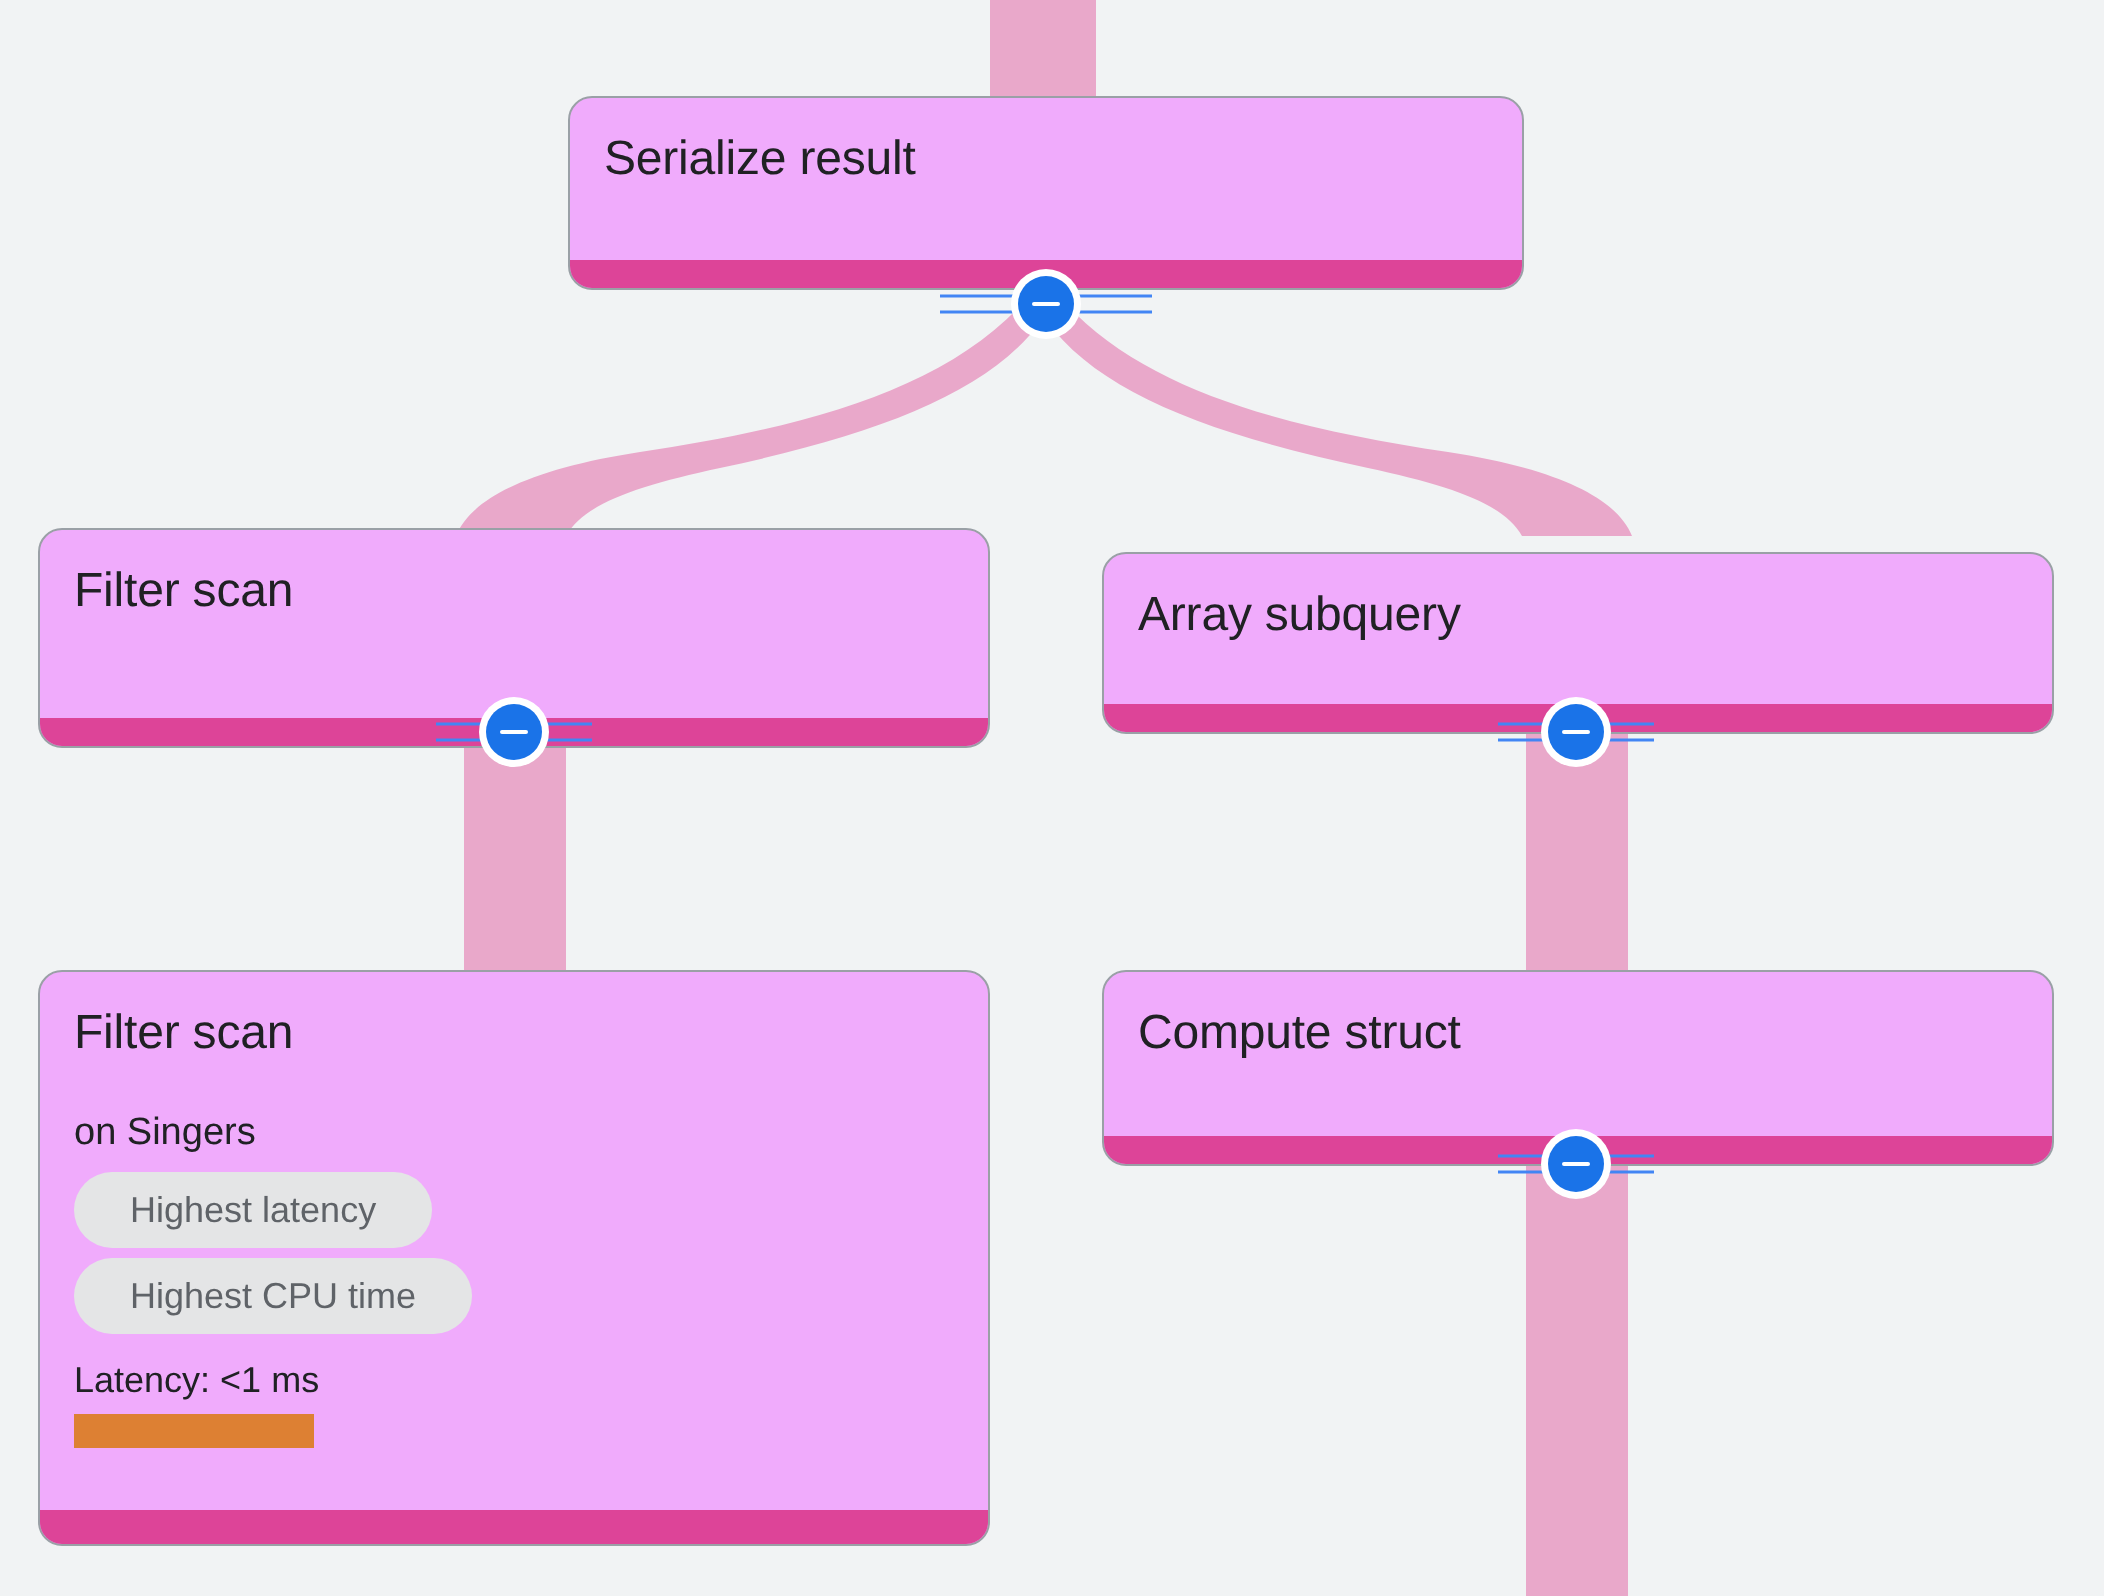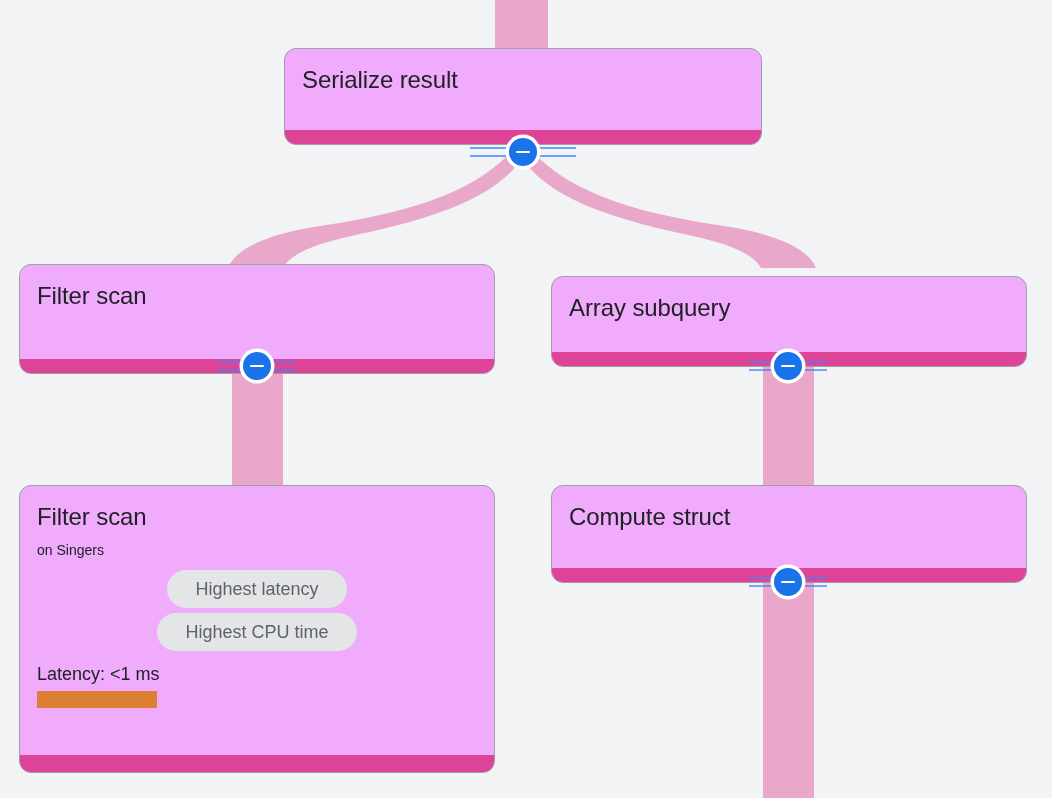--- a/index.html
+++ b/index.html
@@ -46,31 +46,31 @@
     flex-direction: column;
   }
   .node-title {
     font-size: 24px;
     line-height: 29px;
     color: #202124;
     letter-spacing: -0.1px;
     white-space: nowrap;
   }
   .node-subtitle {
-    font-size: 14px;
+    font-size: 19px;
     line-height: 21px;
     color: #202124;
-    margin-top: 9px;
+    margin-top: 25px;
     white-space: nowrap;
   }
   .chips {
     margin-top: 9px;
     display: flex;
     flex-direction: column;
-    align-items: center;
+    align-items: flex-start;
     gap: 5px;
   }
   .chip {
     background: #e4e5e6;
     color: #5f6368;
     font-size: 18px;
     line-height: 22px;
     border-radius: 20px;
     padding: 8px 28px;
     white-space: nowrap;

